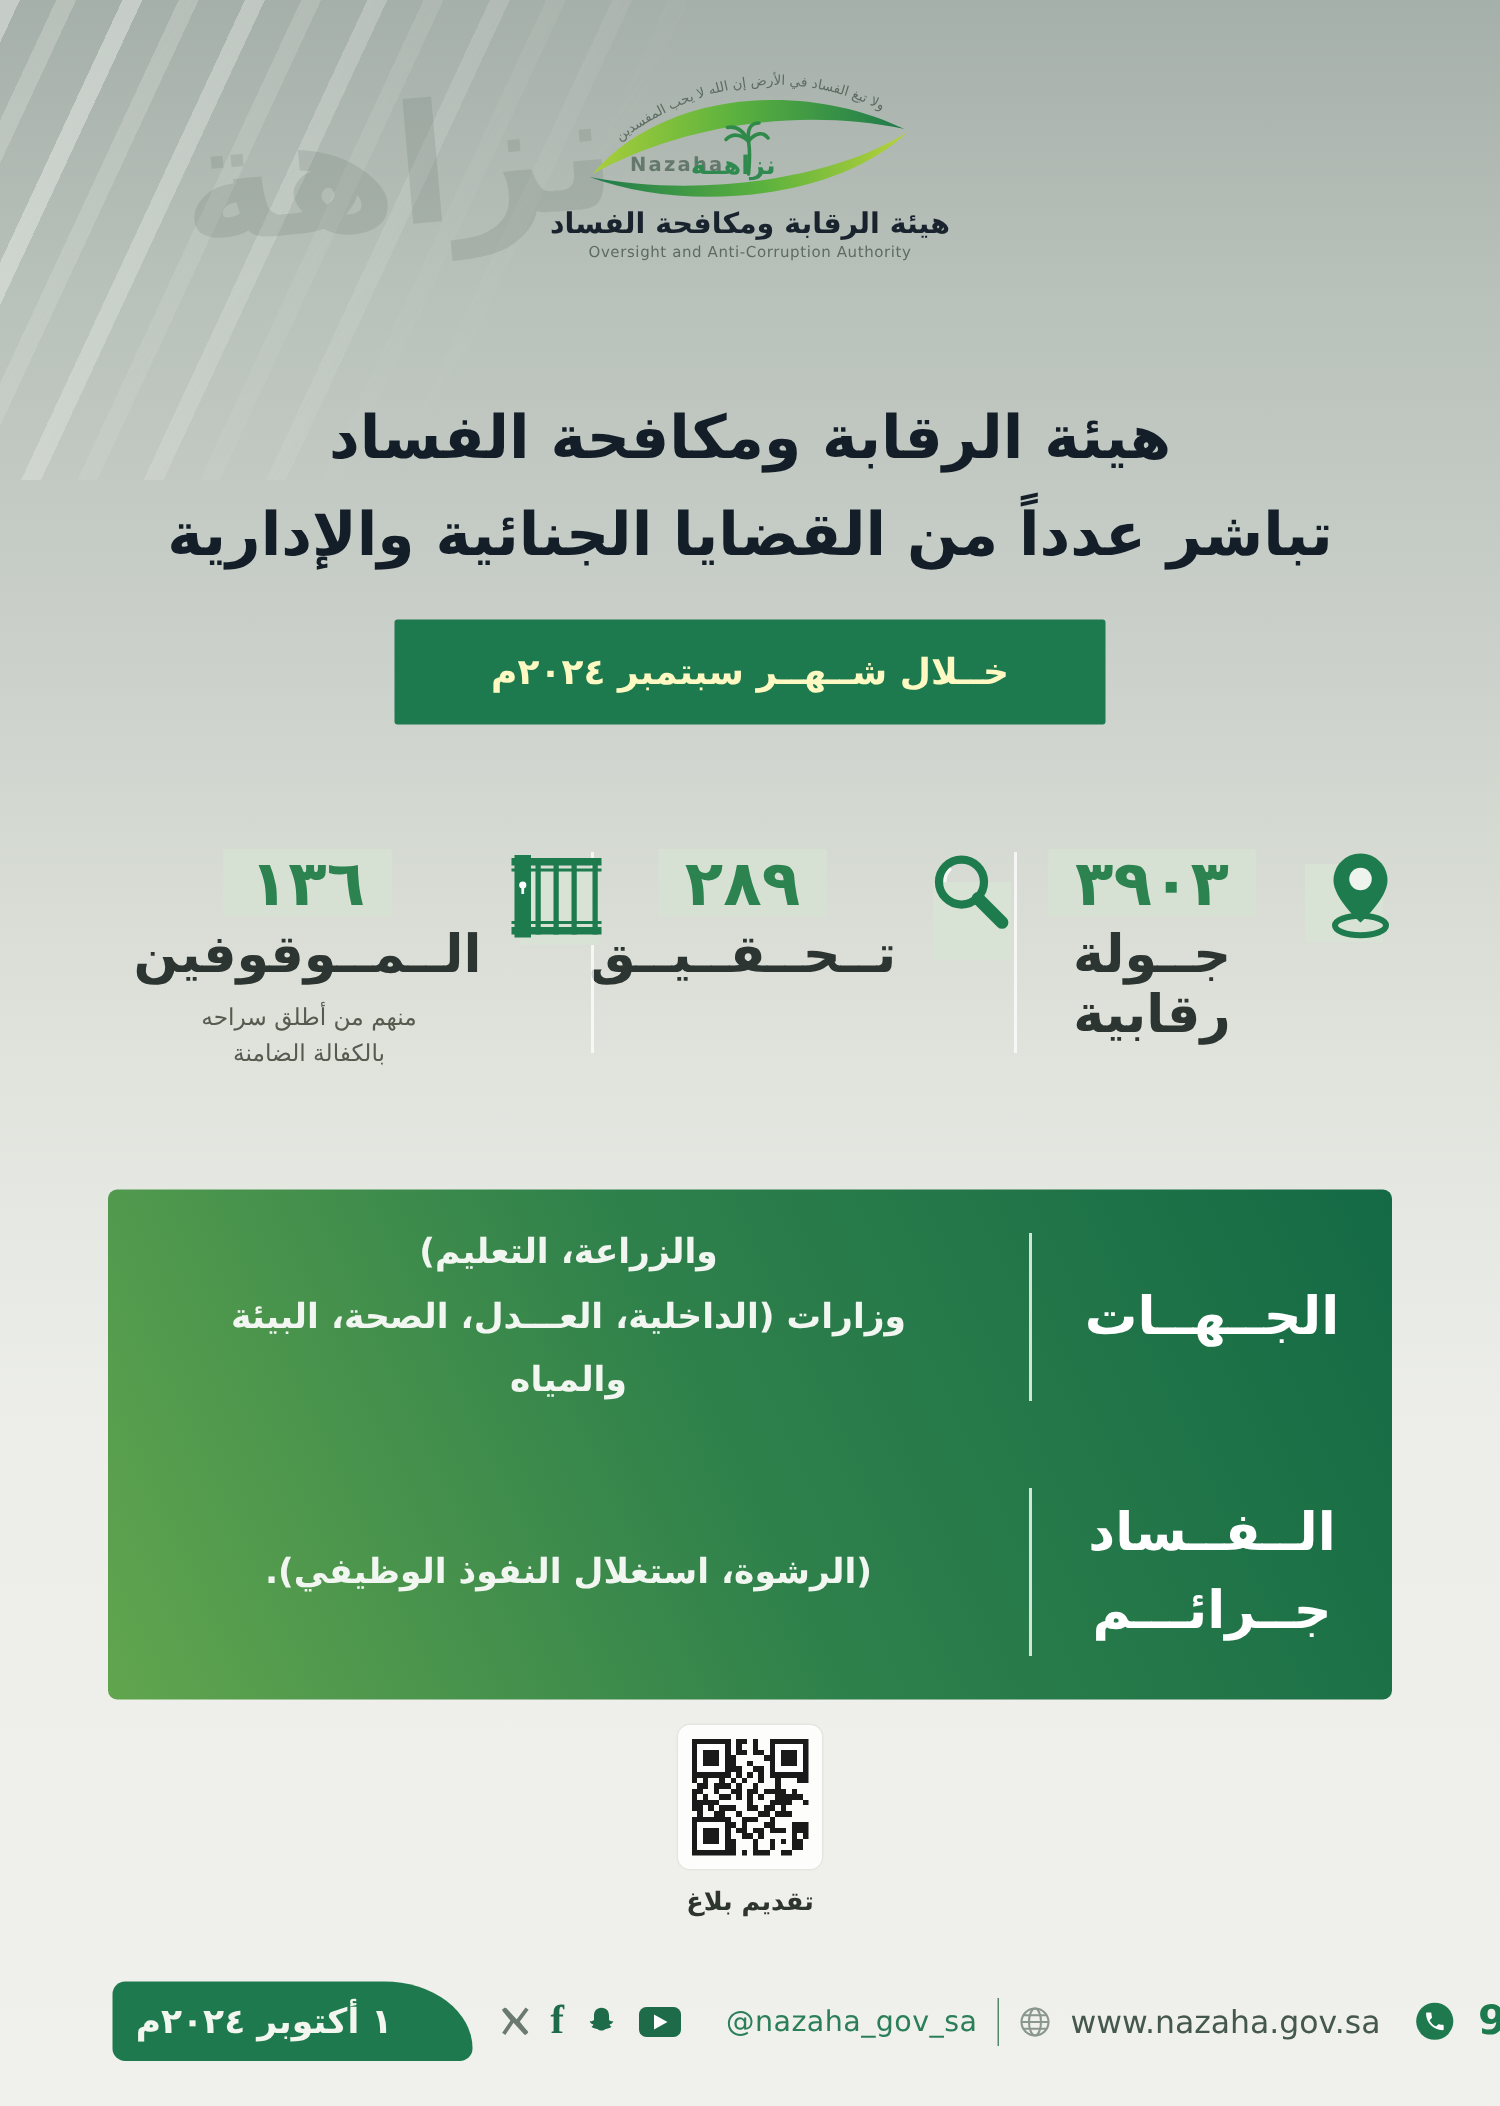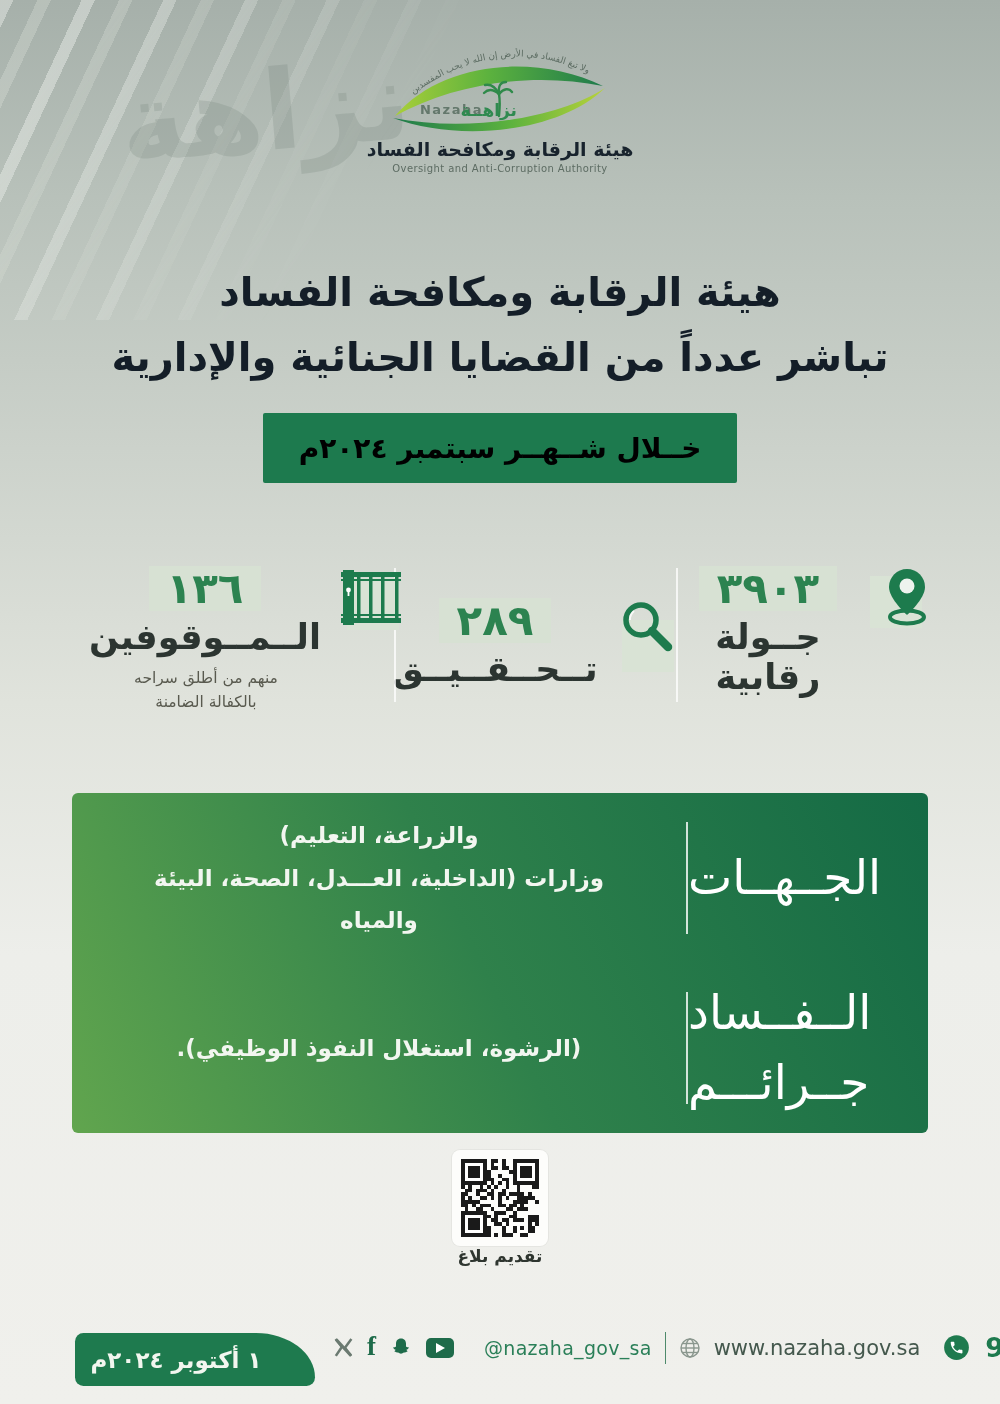--- a/index.html
+++ b/index.html
@@ -27,52 +27,52 @@
   .logo-block{position:absolute;top:20px;left:0;right:0;text-align:center;}
   .logo-svg{display:block;margin:0 auto;}
   .org-ar{font-size:19px;font-weight:bold;color:#18232d;margin-top:-4px;}
   .org-en{font-size:10px;color:#5d6c63;letter-spacing:.4px;margin-top:3px;}
   
   .title-block{position:absolute;top:260px;left:0;right:0;text-align:center;
     direction:rtl;font-weight:bold;color:#141e28;font-size:40px;line-height:1.62;}
   
   .banner{position:absolute;top:413px;left:263px;width:474px;height:70px;
     background:#1d7a4e;border-radius:2px;display:flex;align-items:center;justify-content:center;
-    direction:rtl;color:#000000;font-size:28px;font-weight:bold;}
+    direction:rtl;color:#fef9c3;font-size:24px;font-weight:bold;}
   
   .stats-row{position:absolute;top:566px;left:60px;width:880px;height:160px;
     display:flex;direction:rtl;}
   .stat{display:flex;justify-content:center;gap:10px;}
-  .stat-w1{width:262px;} .stat-w2{width:280px;margin-top:32px;} .stat-w3{width:296px;}
+  .stat-w1{width:262px;} .stat-w2{width:280px;} .stat-w3{width:296px;}
   .stat-sep{width:2px;height:134px;background:rgba(255,255,255,.75);margin-top:2px;flex:none;}
   .stat-icon{position:relative;width:72px;height:80px;flex:none;}
   .icon-bg{position:absolute;width:52px;height:52px;background:#d9e3d5;}
   .stat-body{text-align:center;}
   .stat-value{display:inline-block;font-size:42px;font-weight:bold;color:#2c8350;
     line-height:1.05;background:#d7e1d3;padding:1px 18px 0;text-align:right;}
   .stat-label{font-size:35px;font-weight:bold;color:#2c3531;margin-top:6px;direction:rtl;}
   .stat-note{font-size:15.5px;color:#595a4f;margin-top:9px;line-height:1.55;
     direction:rtl;padding-left:2px;}
   
   .info-box{position:absolute;top:793px;left:72px;width:856px;height:340px;border-radius:6px;
     direction:rtl;display:grid;grid-template-rows:1fr 1fr;
     background:linear-gradient(65deg,#61a54e 0%,#2f814b 48%,#146a45 100%);}
   .info-row{display:grid;grid-template-columns:240px 2px auto;align-items:center;}
   .row-divider{width:2px;height:112px;background:rgba(255,255,255,.8);justify-self:center;}
-  .info-label{text-align:left;font-size:47px;font-weight:normal;color:#ffffff;line-height:1.5;}
+  .info-label{text-align:center;font-size:35px;font-weight:bold;color:#ffffff;line-height:1.5;}
   .info-content{text-align:center;font-size:23px;font-weight:bold;color:#f2f6f0;
     line-height:1.85;padding:0 42px;}
   
   .qr-block{position:absolute;top:1150px;left:0;right:0;text-align:center;}
   .qr-box{width:96px;height:96px;background:#fdfdfb;border-radius:8px;margin:0 auto;
     display:flex;align-items:center;justify-content:center;box-shadow:0 0 0 1px rgba(0,0,0,.04);}
-  .qr-caption{margin-top:0;font-size:17px;font-weight:bold;color:#2e352f;direction:rtl;}
+  .qr-caption{margin-top:12px;font-size:17px;font-weight:bold;color:#2e352f;direction:rtl;}
   
   .footer{position:absolute;top:1321px;left:0;width:100%;height:54px;}
-  .date-tab{position:absolute;left:75px;top:12px;width:240px;height:53px;background:#1e7a4e;
+  .date-tab{position:absolute;left:75px;top:0;width:240px;height:53px;background:#1e7a4e;
     border-radius:10px 70px 10px 10px / 10px 53px 10px 10px;
     display:flex;align-items:center;justify-content:center;
     padding-right:52px;padding-left:14px;
     direction:rtl;color:#f2f6ef;font-size:23px;font-weight:bold;}
   .footer-right{position:absolute;left:333px;top:0;height:53px;display:flex;align-items:center;gap:13px;}
   .soc{flex:none;display:flex;align-items:center;justify-content:center;}
   .f-letter{font-family:"Liberation Serif",serif;font-size:27px;font-weight:bold;color:#1e6b4a;line-height:1;margin-top:-3px;}
   .yt{width:28px;height:20px;background:#1e6b4a;border-radius:5px;position:relative;}
   .yt::after{content:"";position:absolute;left:10px;top:5px;border-left:9px solid #fff;
     border-top:5px solid transparent;border-bottom:5px solid transparent;}

